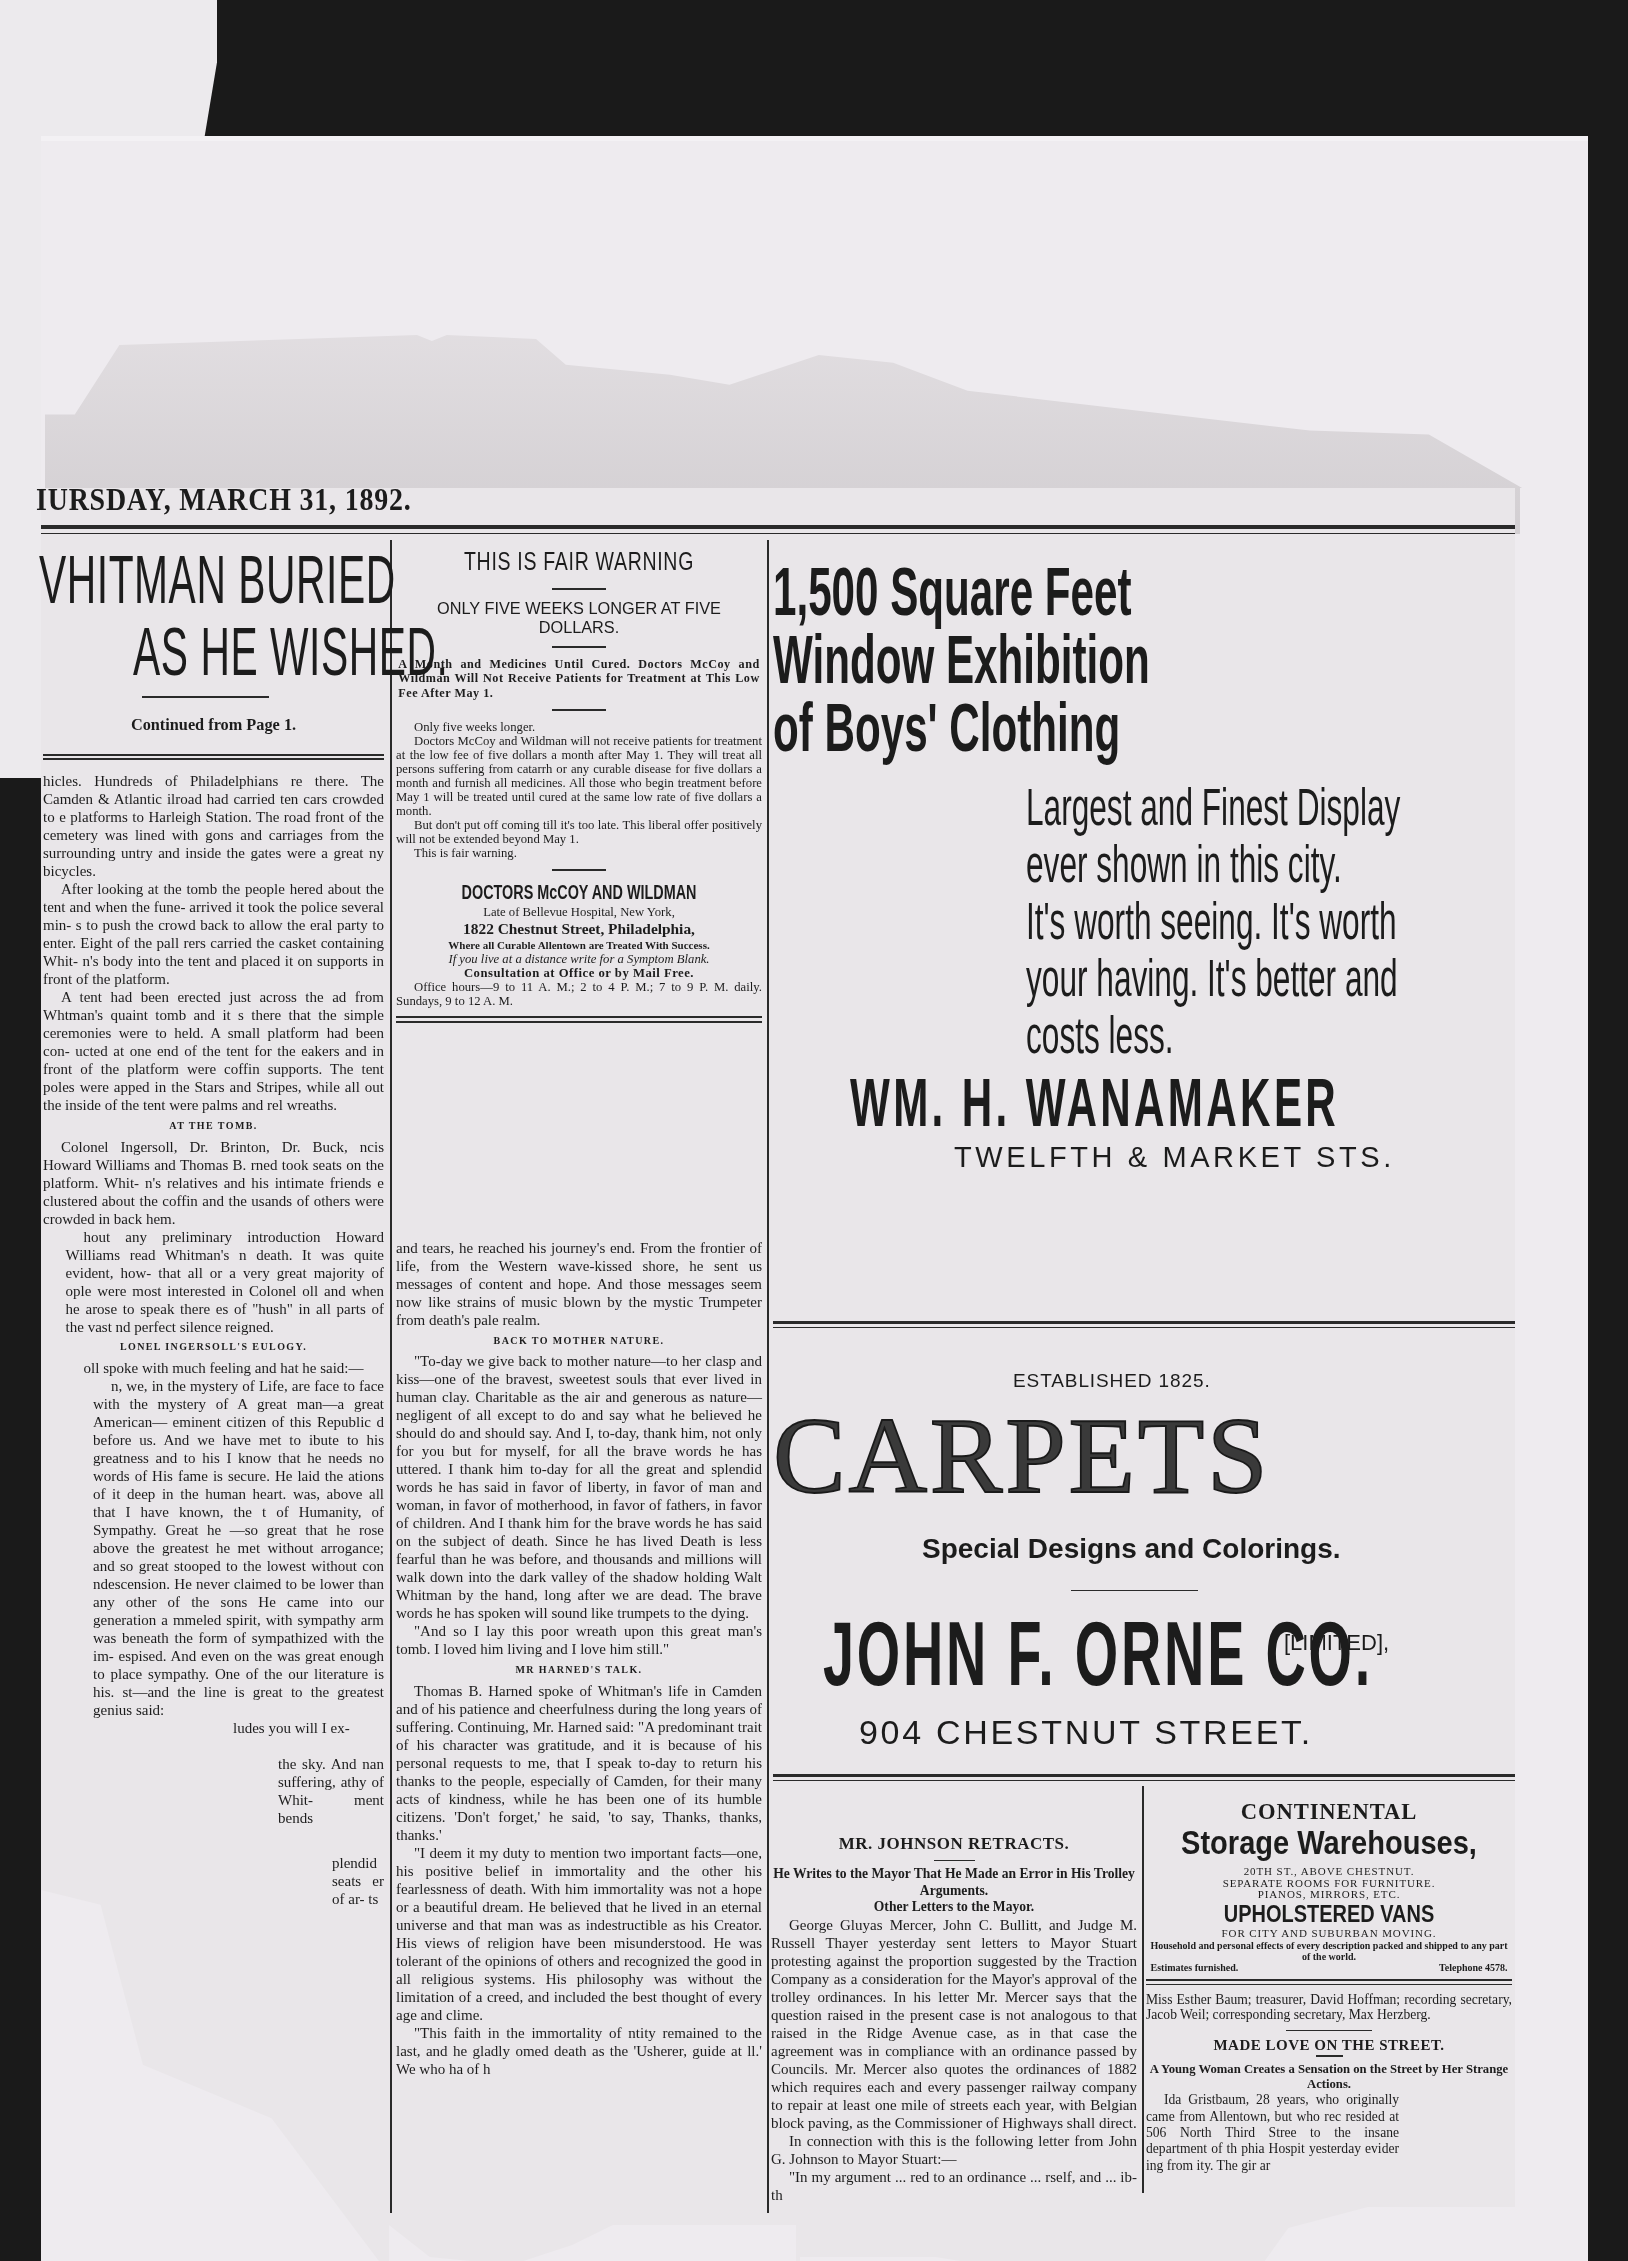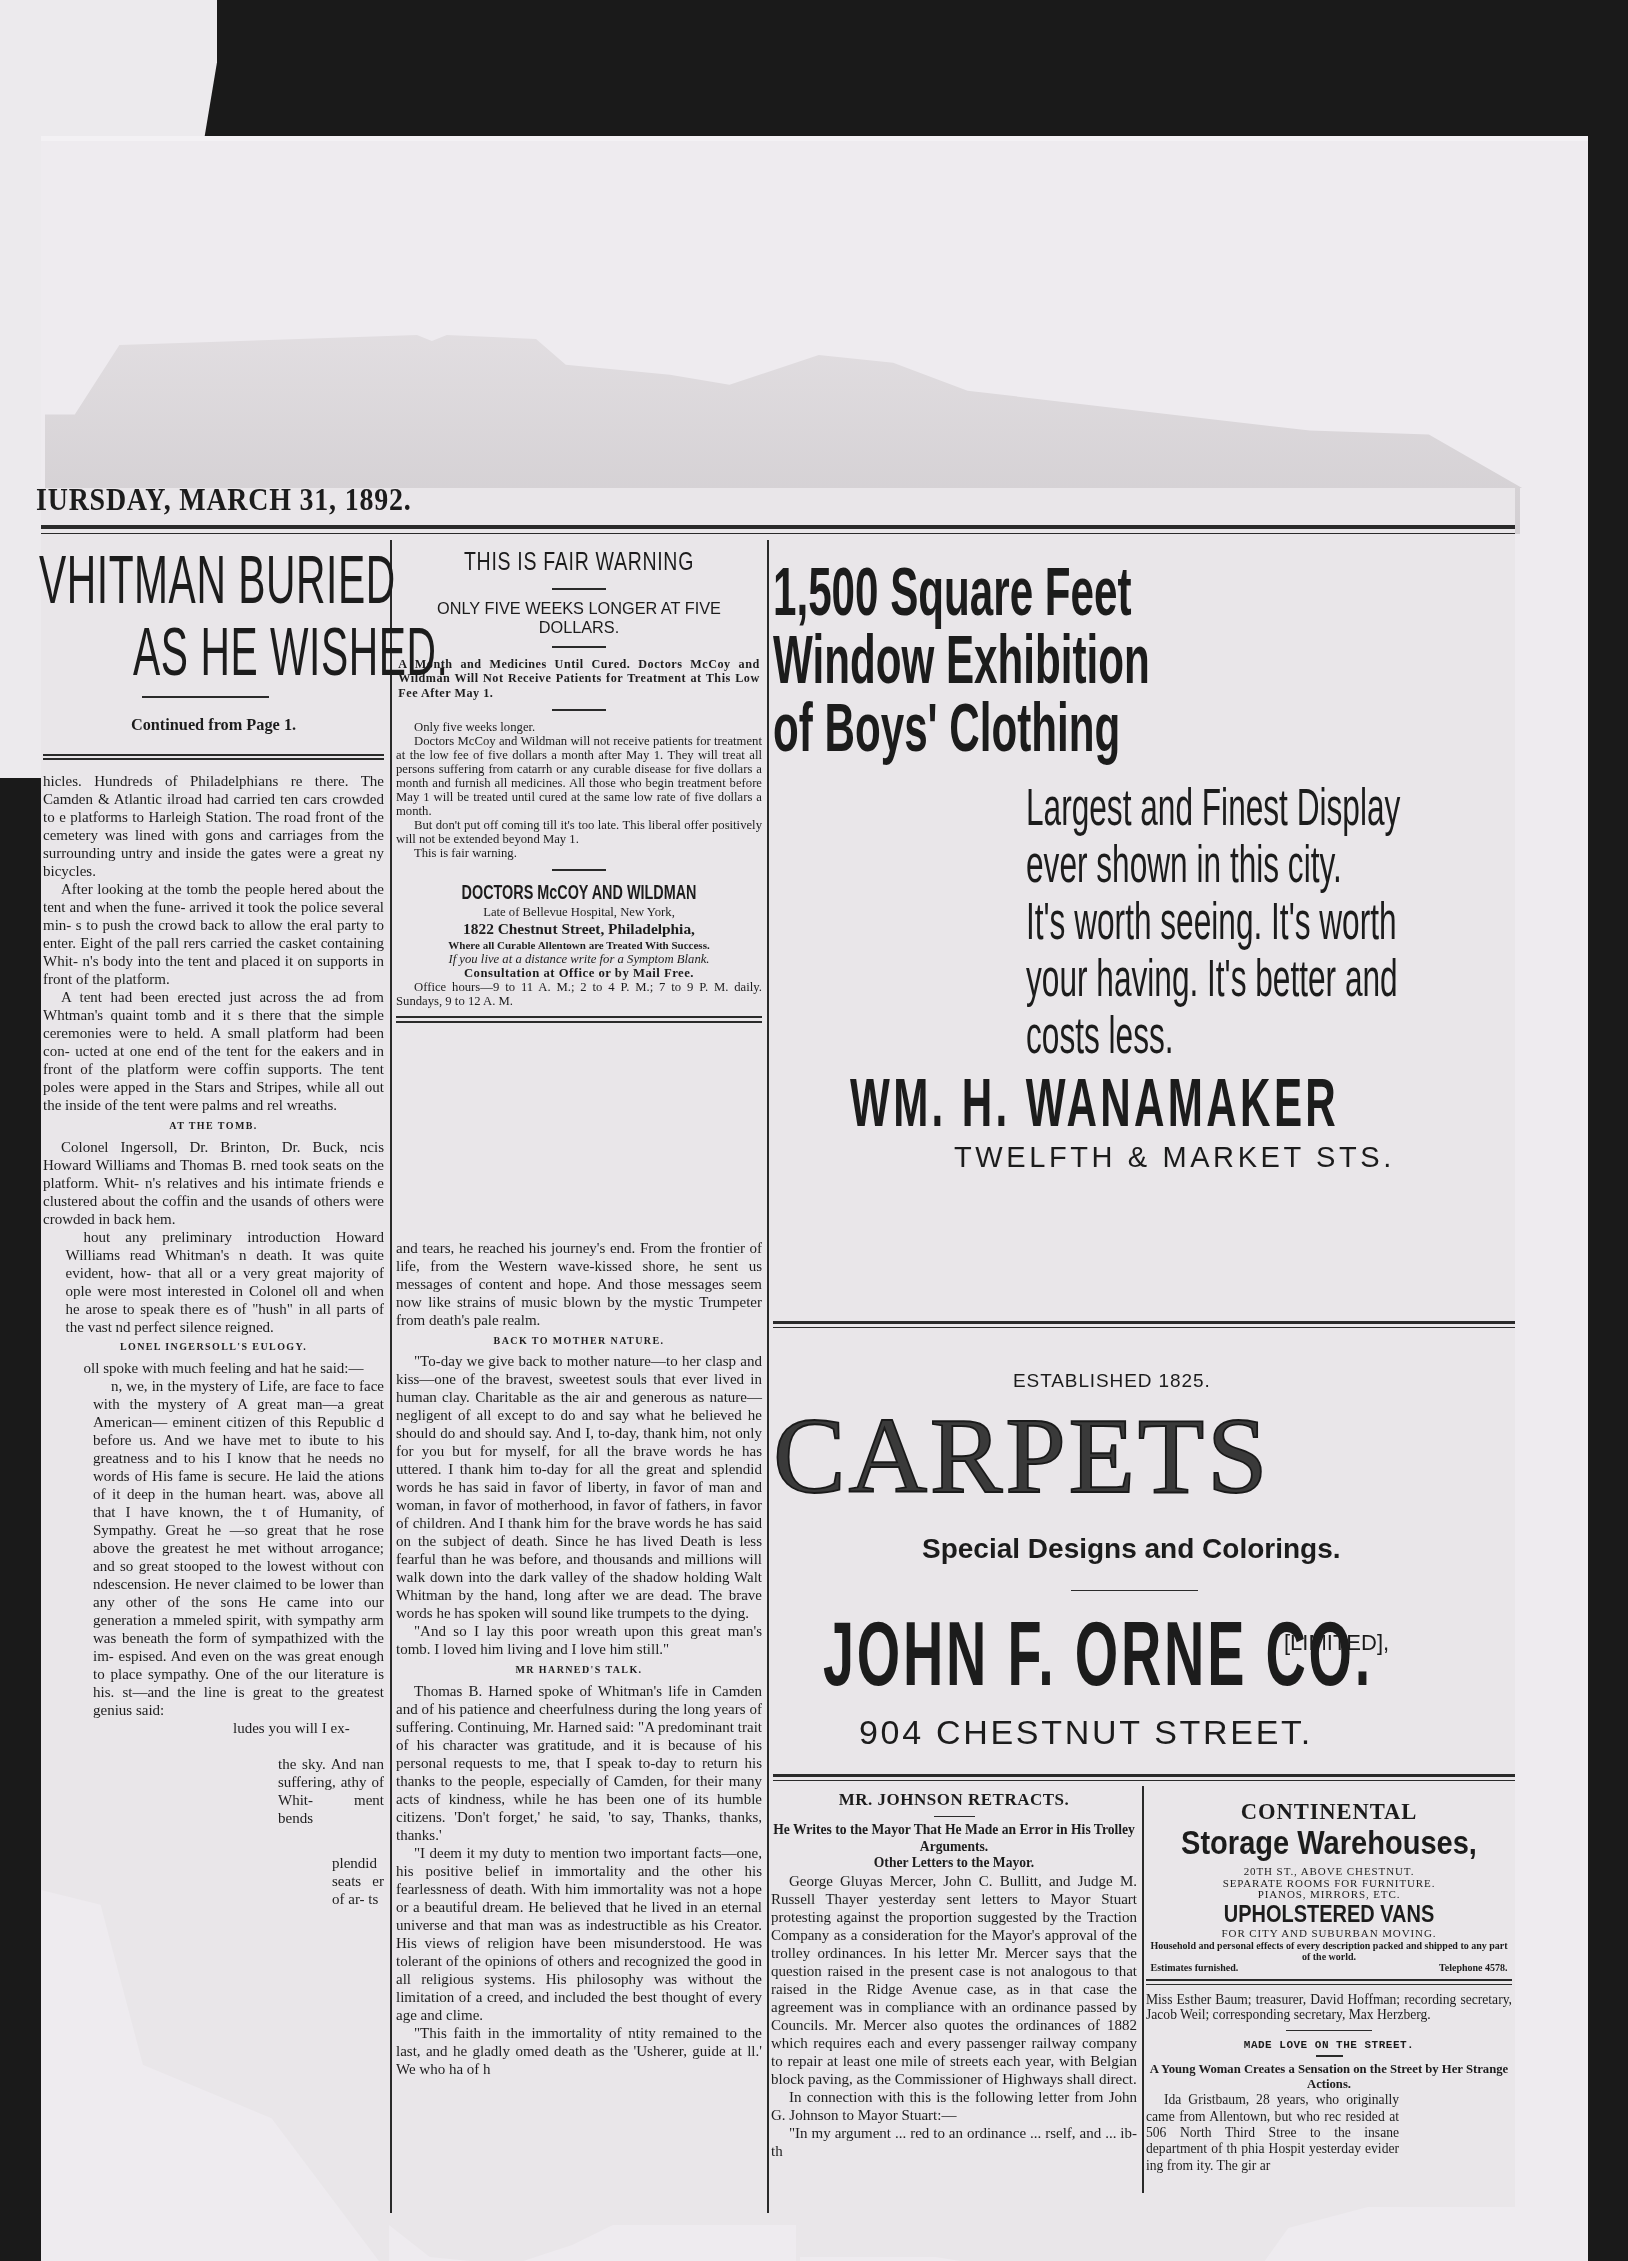--- a/index.html
+++ b/index.html
@@ -137,21 +137,21 @@
   <div style="height:1.8px;width:127px;background:#2a2a2a;margin:25px 0 0 298px;"></div>
   <div style="margin-left:50px;margin-top:18px;white-space:nowrap;">
     <span class="cond" style="font-size:90px;line-height:90px;letter-spacing:4.5px;">JOHN F. ORNE CO.</span>
     <span style="font-family:'Liberation Sans',sans-serif;font-size:22px;position:absolute;left:511px;top:278px;">[LIMITED],</span>
   </div>
   <div style="font-family:'Liberation Sans',sans-serif;font-size:34px;letter-spacing:2.7px;margin-left:86px;margin-top:13.6px;">904 CHESTNUT STREET.</div>
 </div>
 <div class="rule-thick" style="left:773px;top:1774px;width:742px;height:2.7px;"></div>
 <div class="rule-thin" style="left:773px;top:1780px;width:742px;"></div>
 
-<div class="col" style="left:771px;top:1789px;width:366px;">
+<div class="col" style="left:771px;top:1833px;width:366px;">
   <div class="center bold-serif" style="font-size:17px;line-height:22px;letter-spacing:0.5px;">MR. JOHNSON RETRACTS.</div>
   <div class="short-rule" style="width:41px;margin:4.5px auto;"></div>
   <div class="center bold-serif" style="font-size:13.6px;line-height:16.7px;">He Writes to the Mayor That He Made an Error in His Trolley Arguments.</div>
   <div class="center bold-serif" style="font-size:13.6px;line-height:16.7px;">Other Letters to the Mayor.</div>
   <p>George Gluyas Mercer, John C. Bullitt, and Judge M. Russell Thayer yesterday sent letters to Mayor Stuart protesting against the proportion suggested by the Traction Company as a consideration for the Mayor's approval of the trolley ordinances. In his letter Mr. Mercer says that the question raised in the present case is not analogous to that raised in the Ridge Avenue case, as in that case the agreement was in compliance with an ordinance passed by Councils. Mr. Mercer also quotes the ordinances of 1882 which requires each and every passenger railway company to repair at least one mile of streets each year, with Belgian block paving, as the Commissioner of Highways shall direct.</p>
   <p>In connection with this is the following letter from John G. Johnson to Mayor Stuart:—</p>
   <p>"In my argument ... red to an ordinance ... rself, and ... ib- th</p>
 </div>
 
 <div class="col" style="left:1146px;top:1789px;width:366px;font-size:10px;line-height:11.3px;text-align:center;">
@@ -164,18 +164,18 @@
   <div style="font-size:11px;letter-spacing:0.9px;">FOR CITY AND SUBURBAN MOVING.</div>
   <div class="bold-serif" style="font-size:10px;">Household and personal effects of every description packed and shipped to any part of the world.</div>
   <div style="display:flex;justify-content:space-between;padding:0 4.5px;">
     <span class="bold-serif">Estimates furnished.</span>
     <span class="bold-serif">Telephone 4578.</span>
   </div>
   <div style="height:2.3px;background:#2a2a2a;margin:5.4px 0 2.7px;"></div>
   <div style="height:1.4px;background:#2a2a2a;margin:0 0 6.3px;"></div>
   <p class="noind" style="font-size:13.6px;line-height:15px;text-align:justify;">Miss Esther Baum; treasurer, David Hoffman; recording secretary, Jacob Weil; corresponding secretary, Max Herzberg.</p>
   <div class="short-rule" style="width:86px;margin:8.1px auto;"></div>
-  <div class="bold-serif" style="font-size:11px;letter-spacing:0.5px;font-family:Liberation Mono, monospace;">MADE LOVE ON THE STREET.</div>
+  <div class="bold-serif" style="font-size:15px;letter-spacing:0.5px;">MADE LOVE ON THE STREET.</div>
   <div class="short-rule" style="width:27px;margin:4.5px auto;"></div>
   <div class="bold-serif" style="font-size:12.7px;line-height:15.4px;">A Young Woman Creates a Sensation on the Street by Her Strange Actions.</div>
   <p style="font-size:13.6px;line-height:16.3px;text-align:justify;width:253px;">Ida Gristbaum, 28 years, who originally came from Allentown, but who rec resided at 506 North Third Stree to the insane department of th phia Hospit yesterday evider ing from ity. The gir ar</p>
 </div>
 
 
 </body></html>

